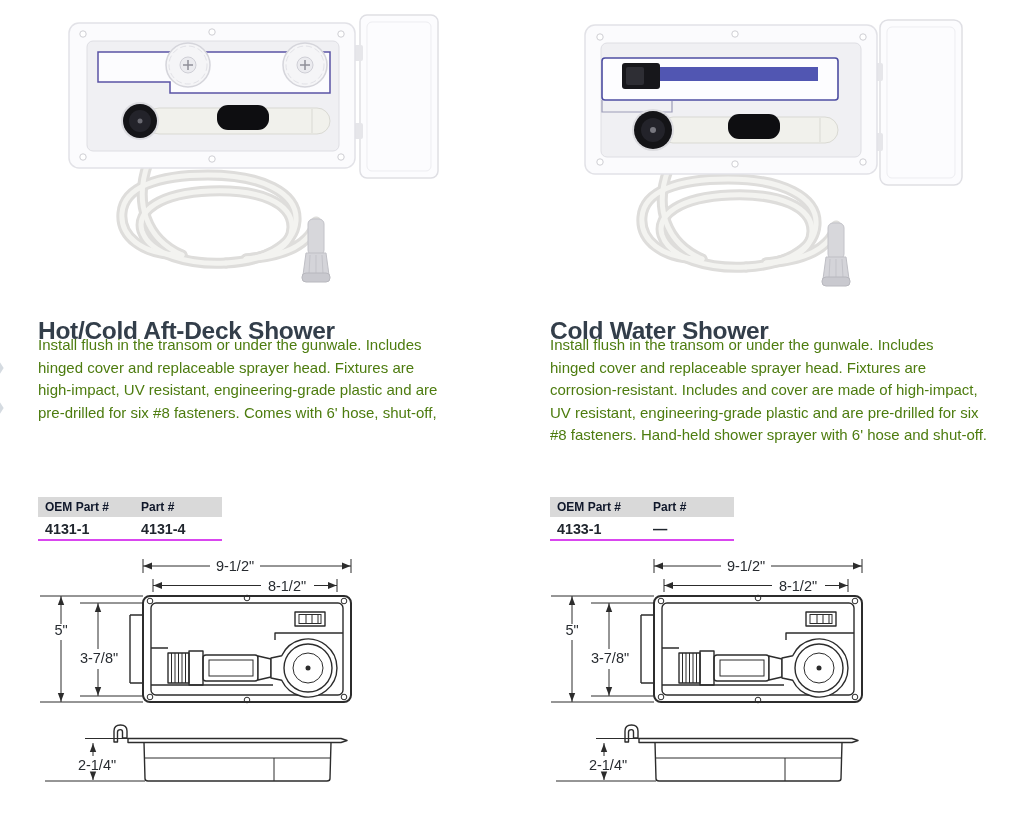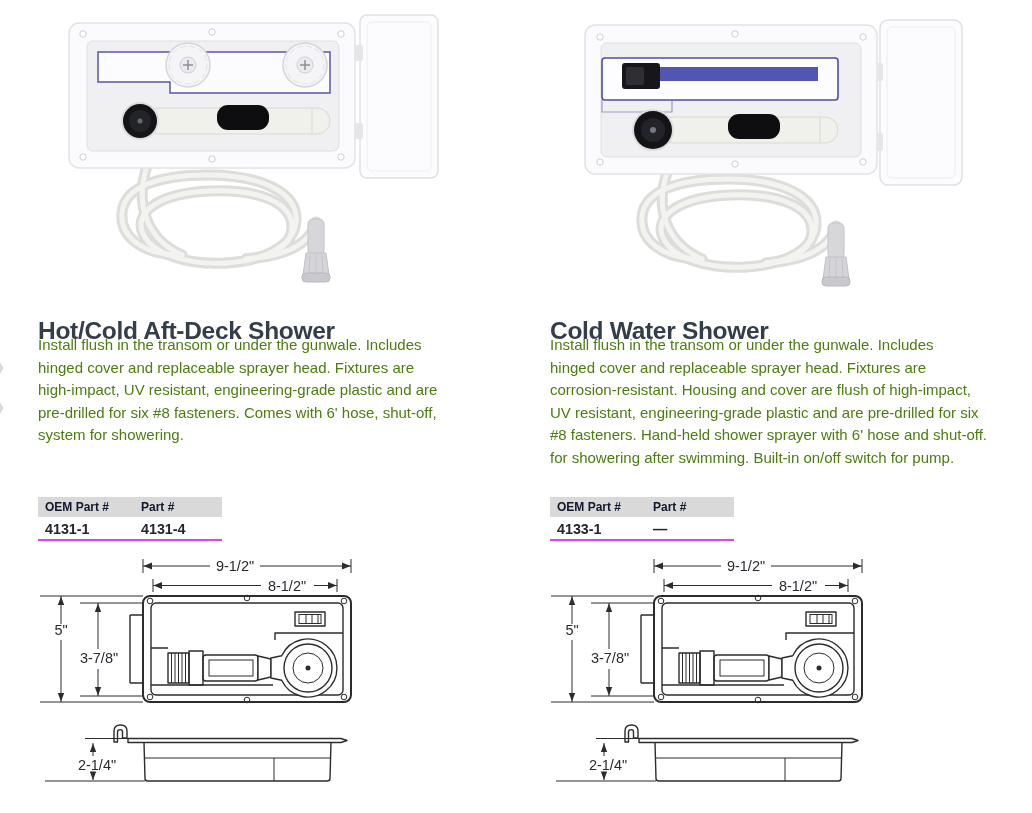--- a/index.html
+++ b/index.html
@@ -153,21 +153,20 @@
       </g>
     </g>
   </svg>
 
   <h2 class="title" style="left:38px;top:296px">Hot/Cold Aft-Deck Shower</h2>
   <div class="desc" style="left:38px;top:334px">
     <div>Install flush in the transom or under the gunwale. Includes</div>
     <div>hinged cover and replaceable sprayer head. Fixtures are</div>
     <div>high-impact, UV resistant, engineering-grade plastic and are</div>
     <div>pre-drilled for six #8 fasteners. Comes with 6' hose, shut-off,</div>
-    <div>system for showering.</div>
   </div>
   <table class="parts" style="left:38px;top:497px">
     <colgroup>
         <col style="width:96px">
         <col style="width:88px">
       </colgroup>
     <tbody>
         <tr>
       <th>OEM Part #</th>
       <th>Part #</th>
@@ -176,24 +175,23 @@
       <td>4131-1</td>
       <td>4131-4</td>
     </tr>
   </tbody>
     </table>
 
   <h2 class="title" style="left:550px;top:296px">Cold Water Shower</h2>
   <div class="desc" style="left:550px;top:334px">
     <div>Install flush in the transom or under the gunwale. Includes</div>
     <div>hinged cover and replaceable sprayer head. Fixtures are</div>
-    <div>corrosion-resistant. Housing and cover are flush of high-impact,</div>
+    <div>corrosion-resistant. Includes and cover are made of high-impact,</div>
     <div>UV resistant, engineering-grade plastic and are pre-drilled for six</div>
     <div>#8 fasteners. Hand-held shower sprayer with 6' hose and shut-off.</div>
-    <div>for showering after swimming. Built-in on/off switch for pump.</div>
   </div>
   <table class="parts" style="left:550px;top:497px">
     <colgroup>
         <col style="width:96px">
         <col style="width:88px">
       </colgroup>
     <tbody>
         <tr>
       <th>OEM Part #</th>
       <th>Part #</th>

